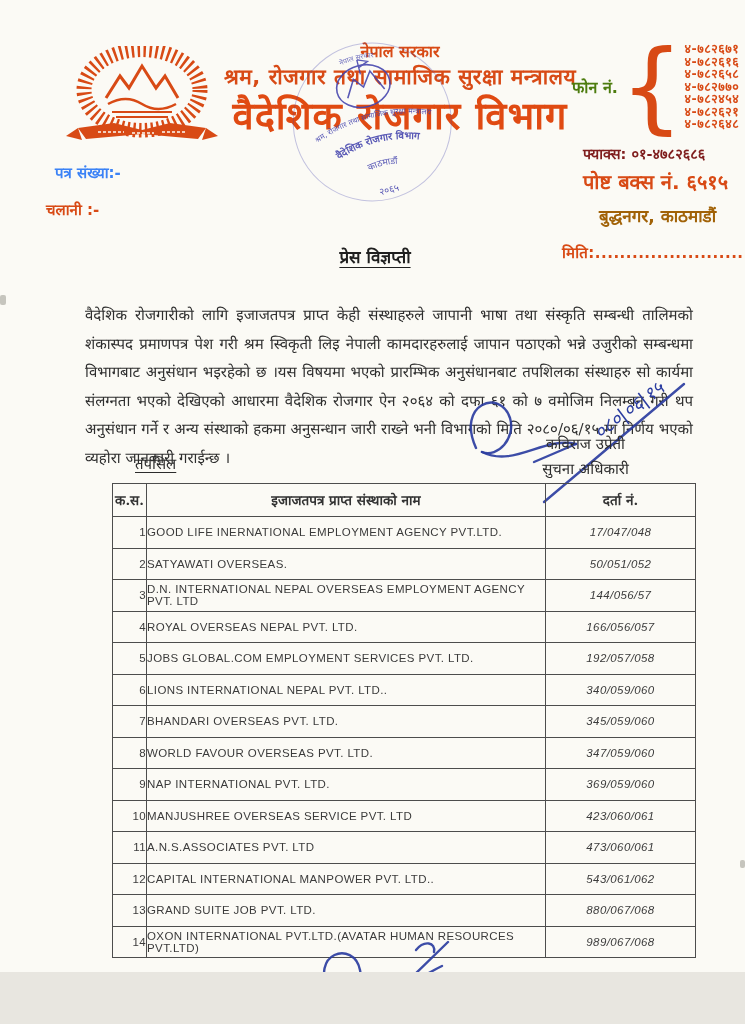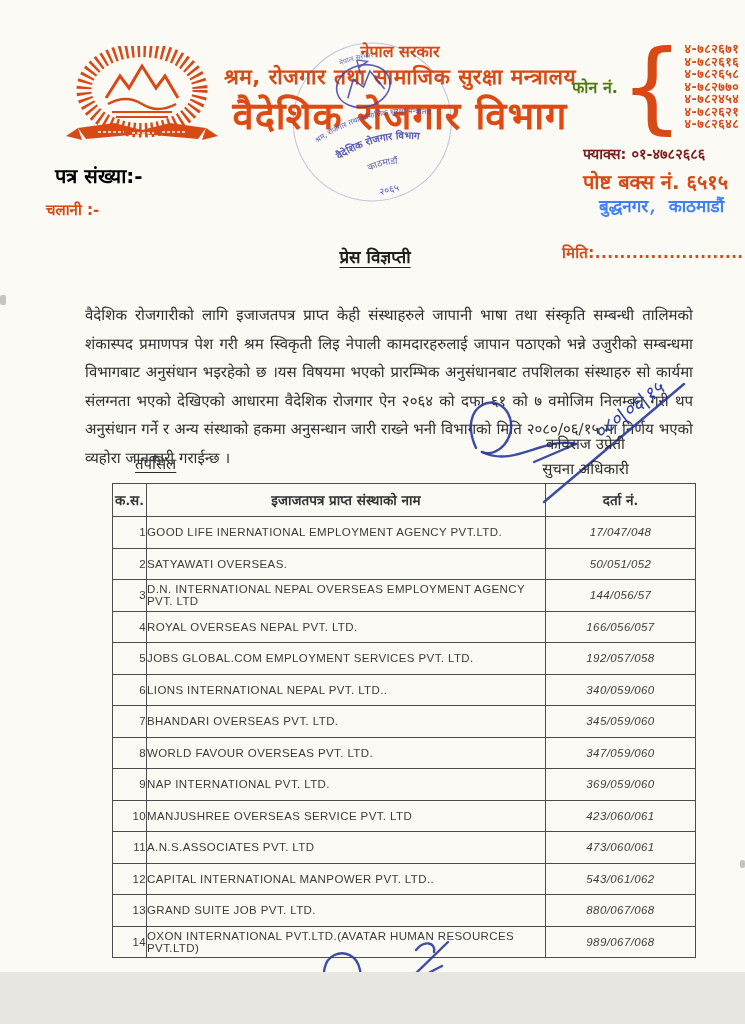--- a/index.html
+++ b/index.html
@@ -15,22 +15,22 @@
   .ministry-line{left:0;top:62px;width:800px;text-align:center;font-size:21px;font-weight:bold;color:#d84a15;letter-spacing:.5px;}
   .dept-line{left:0;top:88px;width:800px;text-align:center;font-size:38px;font-weight:800;color:#e04a12;letter-spacing:1px;}
   
   .phone-block{left:572px;top:41px;width:168px;display:flex;align-items:center;}
   .phone-label{font-size:16px;font-weight:bold;color:#4d7c0f;white-space:nowrap;}
   .brace{font-size:100px;line-height:92px;font-weight:400;color:#d84a15;margin:0 1px 0 2px;font-family:"DejaVu Sans",sans-serif;}
   .phone-list{display:flex;flex-direction:column;}
   .phone-list div{font-size:12.5px;line-height:12.6px;font-weight:bold;color:#d84a15;letter-spacing:.5px;}
   .fax-line{left:583px;top:143px;font-size:14.5px;font-weight:bold;color:#7f1d1d;}
   .pobox-line{left:583px;top:168px;font-size:20px;font-weight:bold;color:#d84a15;}
-  .address-line{left:599px;top:194px;font-size:17px;font-weight:bold;color:#3b82f6;font-family:Liberation Mono, monospace;}
-  .letter-no{left:55px;top:162px;font-size:20px;font-weight:bold;color:#000000;}
+  .address-line{left:599px;top:204px;font-size:17px;font-weight:bold;color:#a16207;}
+  .letter-no{left:55px;top:162px;font-size:15px;font-weight:bold;color:#3b82f6;}
   .dispatch{left:46px;top:199px;font-size:15px;font-weight:bold;color:#d84a15;}
   
   .press-title{left:290px;top:245px;width:170px;text-align:center;font-size:17px;font-weight:bold;color:#1f1f1f;
     text-decoration:underline;text-underline-offset:4px;}
   .date-line{left:562px;top:242px;font-size:15px;font-weight:bold;color:#d84a15;letter-spacing:.5px;}
   
   .body-par{left:85px;top:286px;width:608px;font-size:15px;line-height:28.6px;color:#2e2e2e;
     text-align:justify;font-family:"DejaVu Serif","Liberation Serif",serif;}
   
   .sig-name-block{left:498px;top:432px;width:175px;text-align:center;color:#2c2c2c;}

